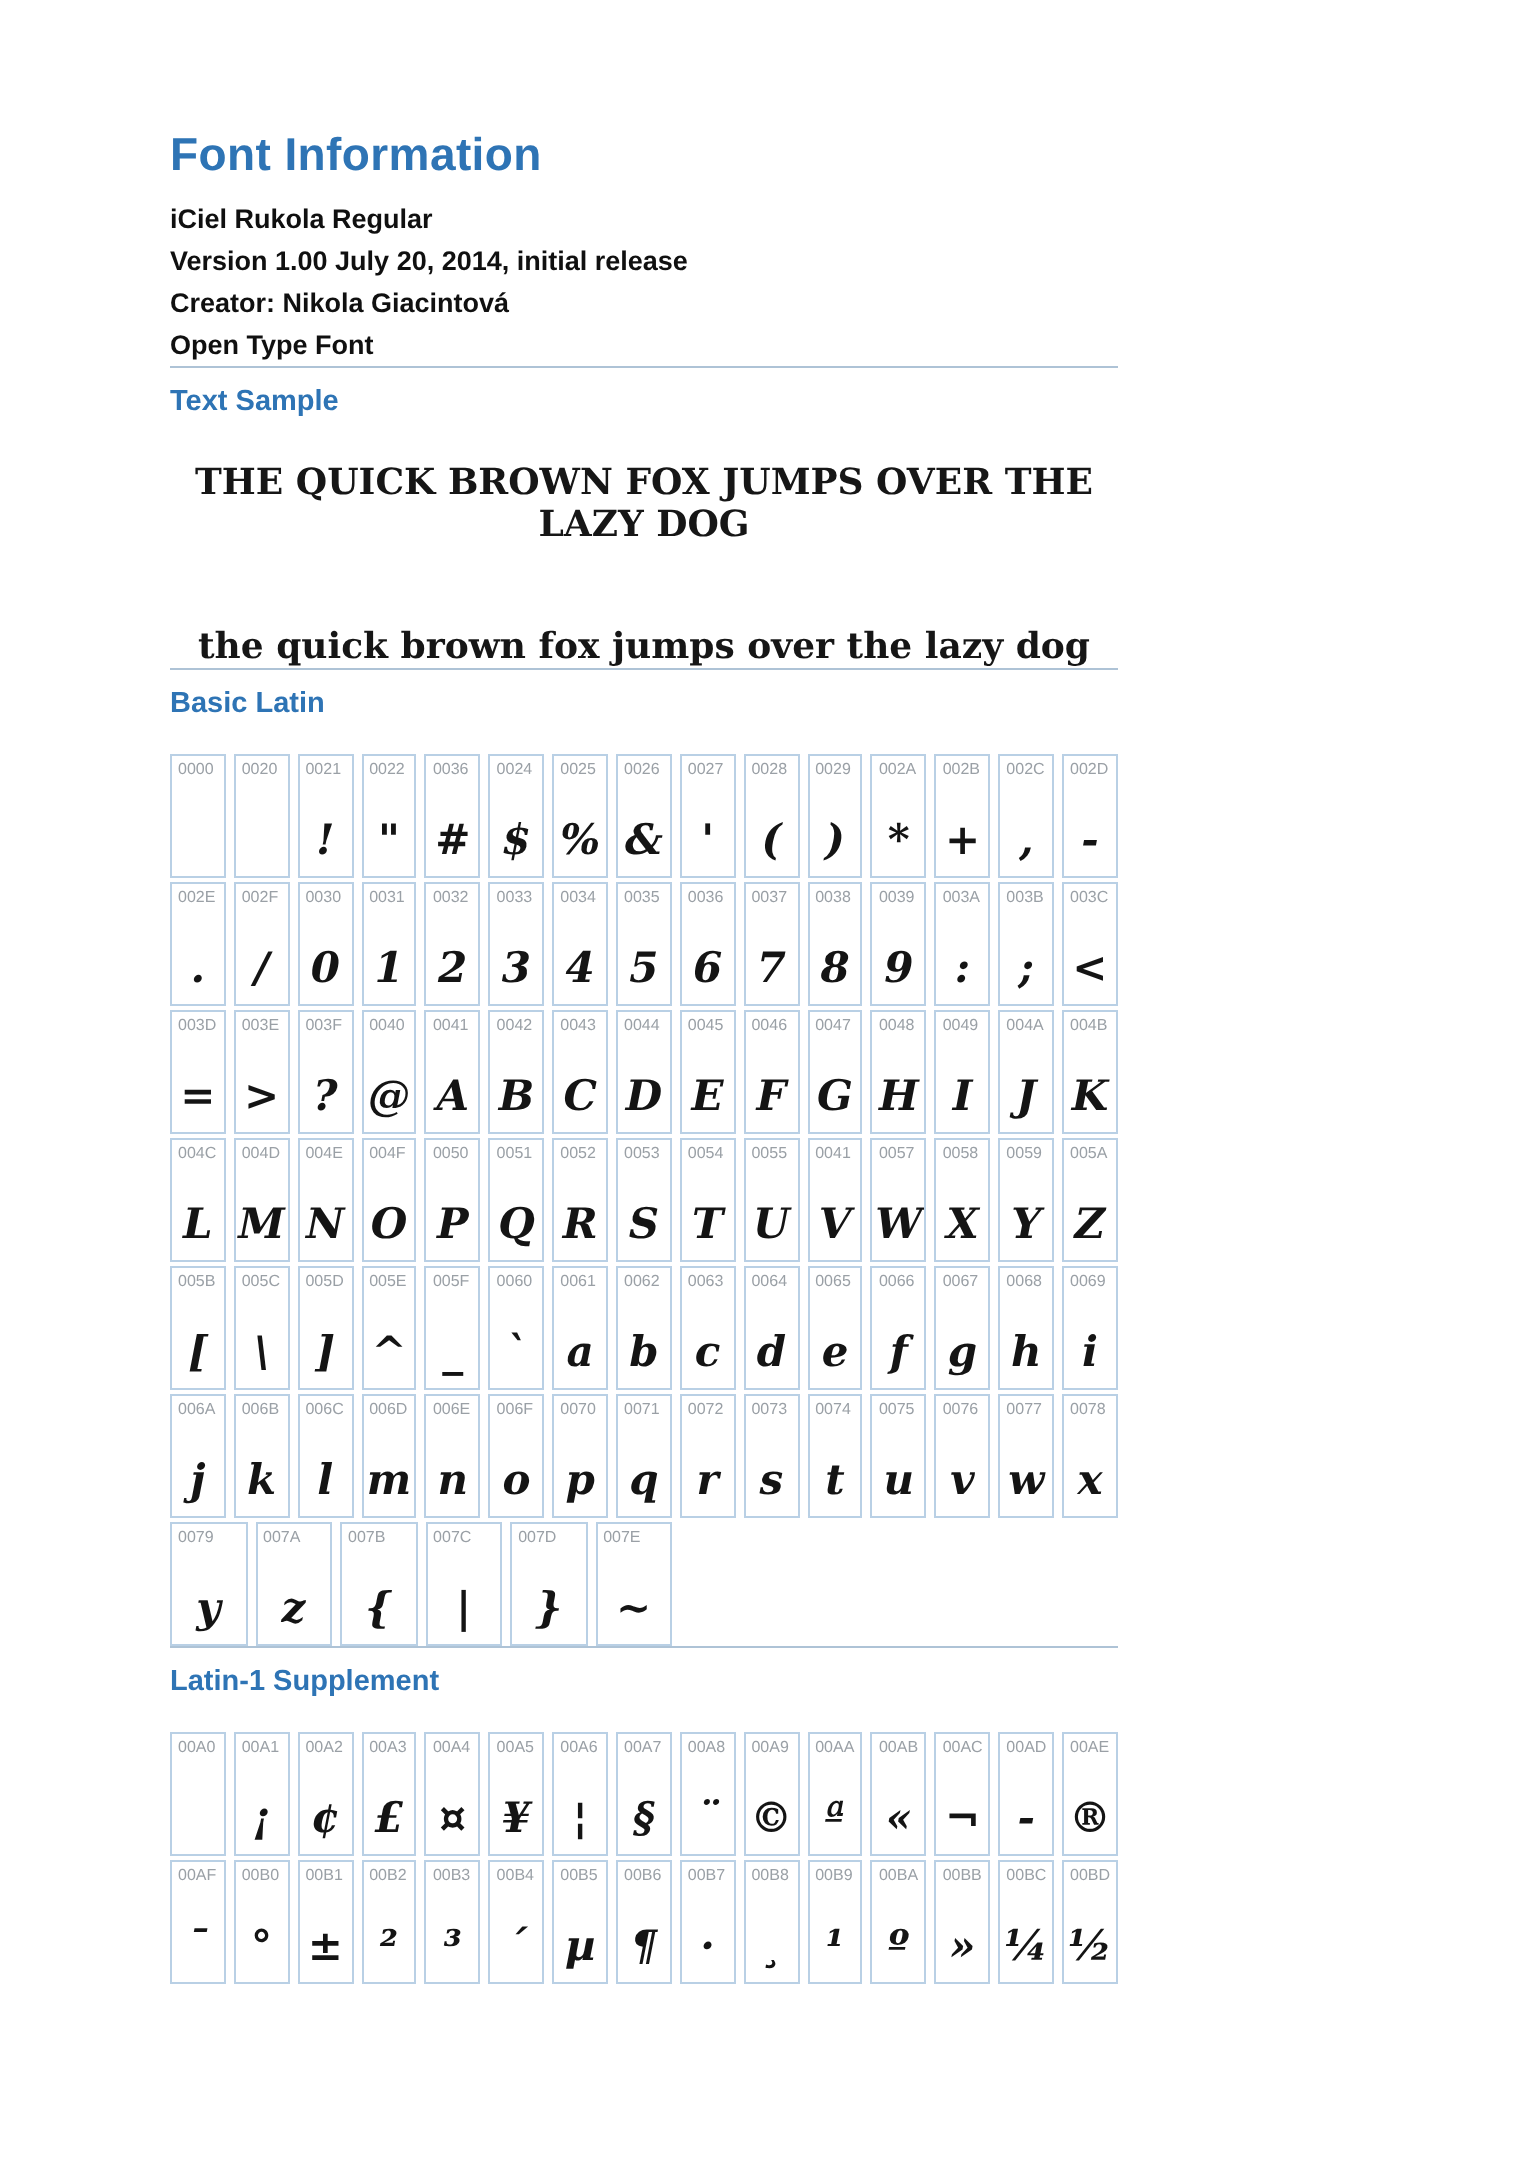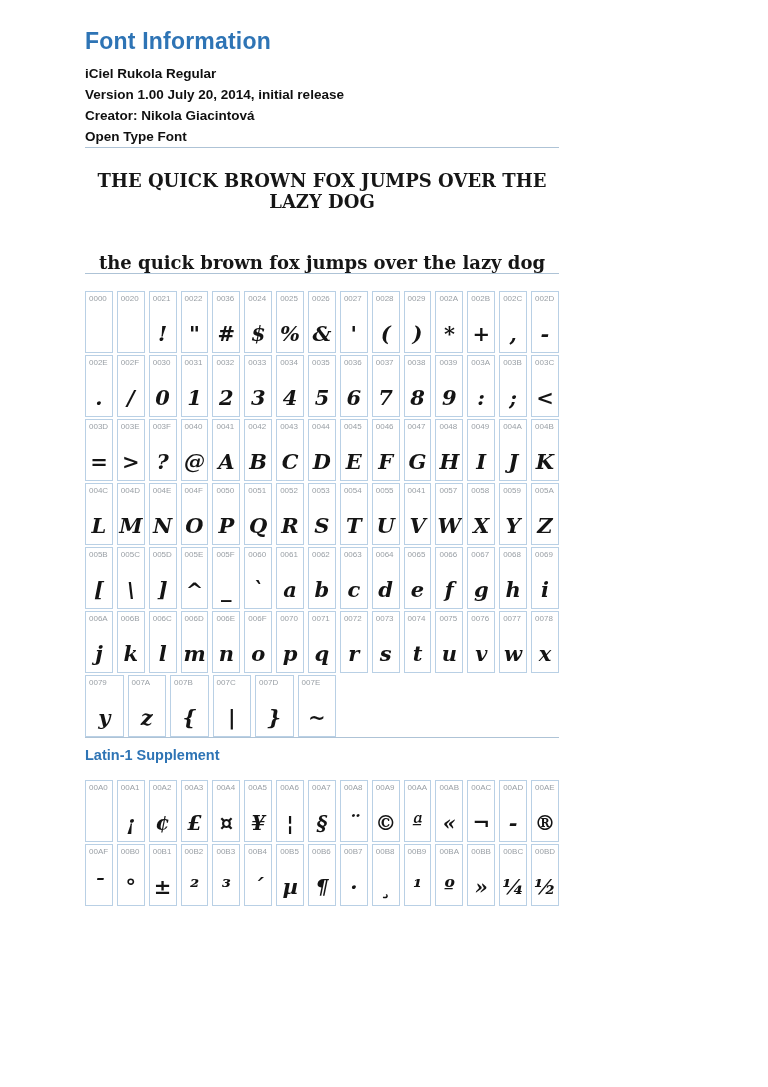--- a/index.html
+++ b/index.html
@@ -6,21 +6,21 @@
   body {
     width: 768px; height: 1087px;
     background: #ffffff;
     overflow: hidden;
     font-family: "Liberation Sans", sans-serif;
     color: #111111;
   }
   .page {
     box-sizing: border-box;
     width: 636px; height: 1087px;
-    padding: 28px 77px 0 85px;
+    padding: 64px 77px 0 85px;
   }
   .page-title {
     margin: 0 0 8px 0;
     font-size: 23px;
     font-weight: bold;
     color: var(--heading_blue);
     letter-spacing: 0.2px;
   }
   .meta-line {
     font-size: 13.5px;
@@ -101,25 +101,27 @@
 
   <div class="meta">
     <div class="meta-line">iCiel Rukola Regular</div>
     <div class="meta-line">Version 1.00 July 20, 2014, initial release</div>
     <div class="meta-line">Creator: Nikola Giacintová</div>
     <div class="meta-line">Open Type Font</div>
   </div>
 
   <hr class="divider divider-1">
 
+  <h2 class="section-heading">Text Sample</h2>
   <div class="sample sample-upper">THE QUICK BROWN FOX JUMPS OVER THE LAZY DOG</div>
   <div class="sample sample-lower">the quick brown fox jumps over the lazy dog</div>
 
   <hr class="divider divider-2">
 
+  <h2 class="section-heading">Basic Latin</h2>
   <div class="glyph-table">
       <div class="glyph-row">
         <div class="glyph-cell">
           <span class="cell-code">0000</span>
           <span class="cell-glyph"></span>
         </div>
         <div class="glyph-cell">
           <span class="cell-code">0020</span>
           <span class="cell-glyph"></span>
         </div>

